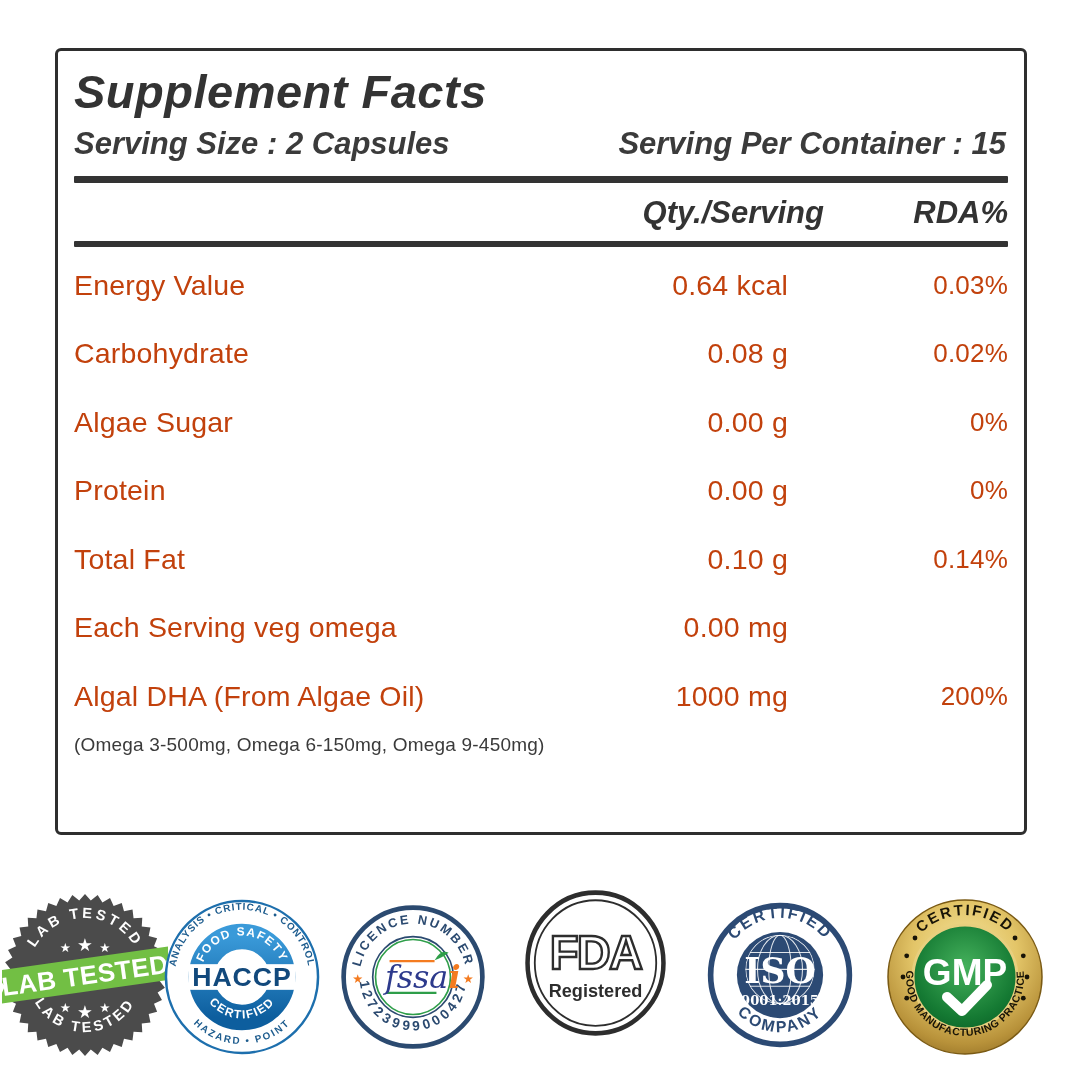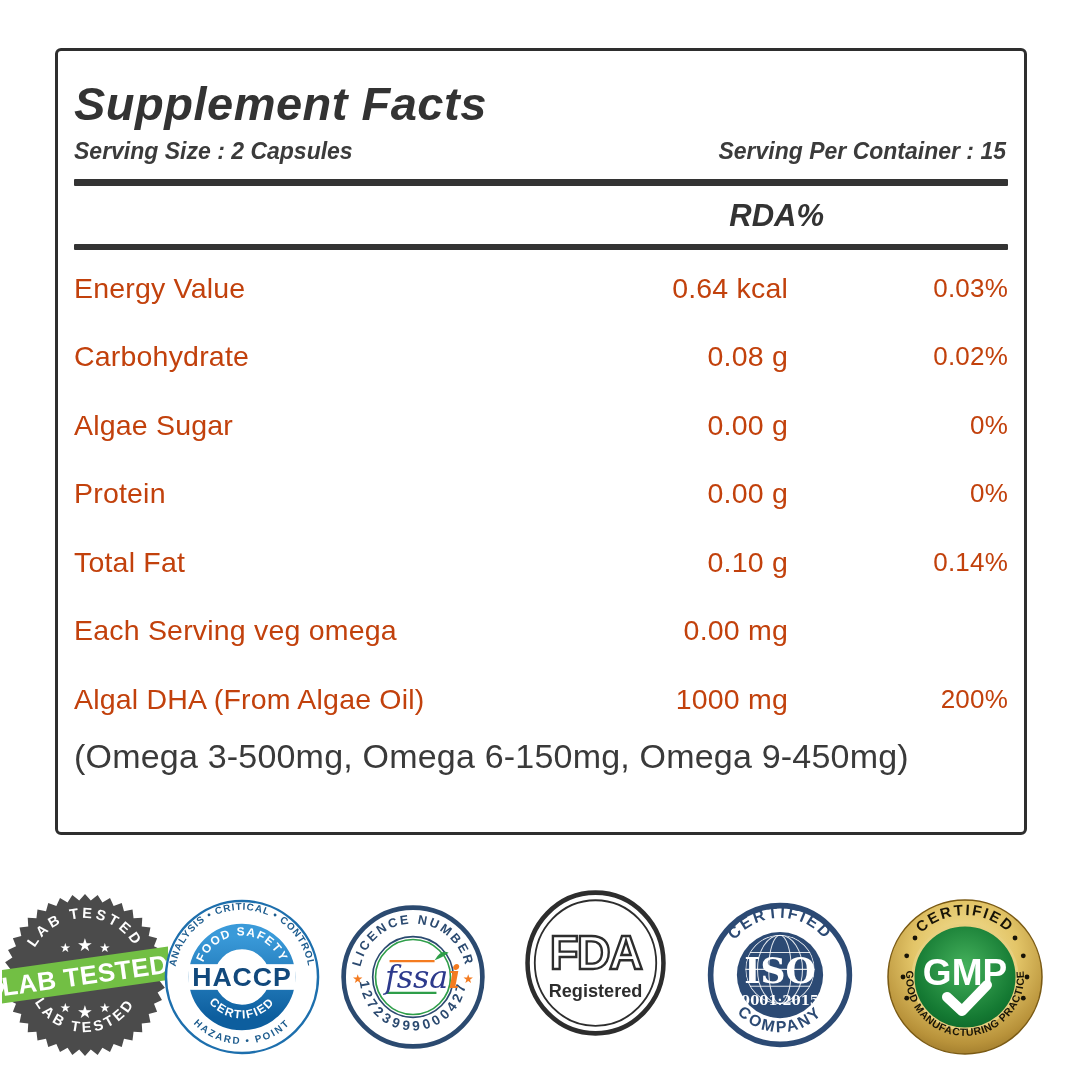--- a/index.html
+++ b/index.html
@@ -2,38 +2,38 @@
 <html><head>
 <meta charset="utf-8">
 <style>
   html,body{margin:0;padding:0;background:#ffffff;}
   .stage{position:relative;width:1080px;height:1080px;background:#ffffff;overflow:hidden;
          font-family:"Liberation Sans", sans-serif;color:#3a3a3a;}
 
   
   .panel{position:absolute;left:55px;top:48px;width:972px;height:787px;
          box-sizing:border-box;border:3px solid #2e2e2e;border-radius:6px;
-         background:#fff;padding:12px 16px;}
+         background:#fff;padding:0 16px;}
   .title{margin-top:12px;font-size:47px;font-weight:bold;font-style:italic;
          color:#333333;letter-spacing:0.5px;line-height:1.25;}
   .serving-row{display:flex;justify-content:space-between;align-items:baseline;
-         margin-top:4px;font-size:23px;font-weight:bold;font-style:italic;
+         margin-top:4px;font-size:31px;font-weight:bold;font-style:italic;
          color:#3b3b3b;padding-right:2px;}
   .rule-thick{height:7px;background:#333333;margin-top:14px;border-radius:1px;}
   .rule-med{height:6px;background:#333333;border-radius:1px;}
   .head-row{display:grid;grid-template-columns:1fr 240px 184px;align-items:center;
          padding:12px 0 10px 0;font-size:31px;font-weight:bold;font-style:italic;color:#333;}
   .head-row .c2,.head-row .c3{text-align:right;}
   .t-row{display:grid;grid-template-columns:1fr 190px 220px;align-items:center;
          height:68.5px;font-size:28.5px;color:#c2410c;letter-spacing:0.2px;}
   .t-row .c2,.t-row .c3{text-align:right;}
   .t-row .c3{font-size:26px;}
   .t-row.bold{font-weight:normal;}
   .rows{margin-top:4px;}
-  .note{font-size:34px;color:#3a3a3a;margin-top:4px;letter-spacing:0.2px;}
+  .note{font-size:19px;color:#3a3a3a;margin-top:4px;letter-spacing:0.2px;}
 
   
   .badge{position:absolute;}
   .b-lab {left:2px;  top:892px;width:166px;height:166px;}
   .b-hac {left:163px;top:898px;width:158px;height:158px;}
   .b-fss {left:338px;top:902px;width:150px;height:150px;}
   .b-fda {left:523px;top:888px;width:145px;height:150px;}
   .b-iso {left:705px;top:900px;width:150px;height:150px;}
   .b-gmp {left:885px;top:897px;width:160px;height:160px;}
   svg{display:block;}
@@ -48,20 +48,21 @@
 
     <div class="serving-row">
       <span>Serving Size : 2 Capsules</span>
       <span>Serving Per Container : 15</span>
     </div>
 
     <div class="rule-thick"></div>
 
     <div class="head-row">
       <span class="c1"></span>
+      <span class="c2">Qty./Serving</span>
       <span class="c3">RDA%</span>
     </div>
 
     <div class="rule-med"></div>
 
     <div class="rows">
       <div class="t-row">
         <span class="c1">Energy Value</span>
         <span class="c2">0.64 kcal</span>
         <span class="c3">0.03%</span>

